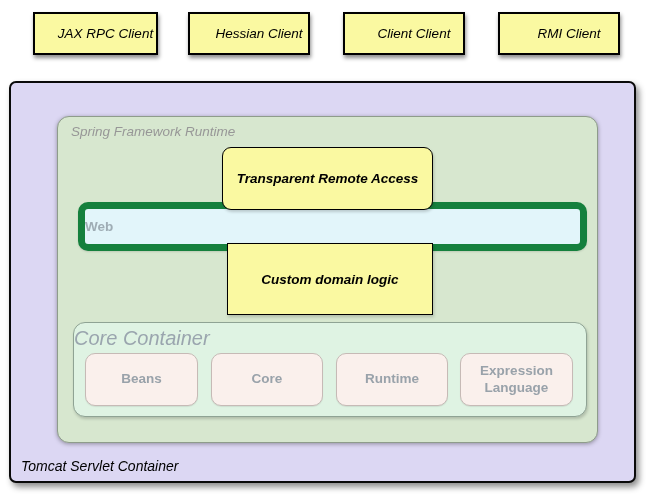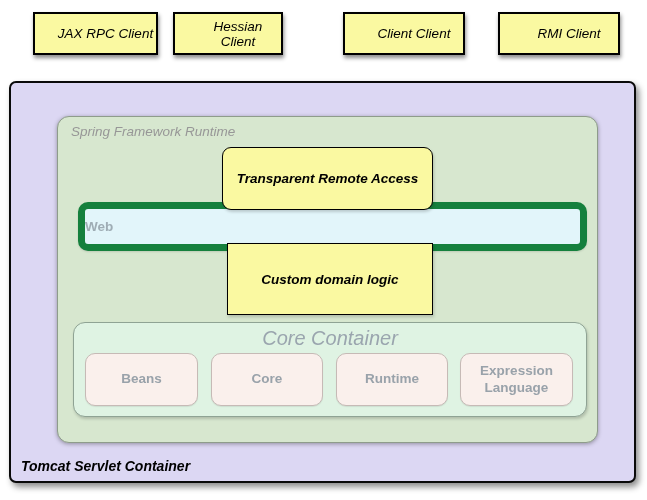--- a/index.html
+++ b/index.html
@@ -25,41 +25,41 @@
     display: flex;
     align-items: center;
     justify-content: center;
     font-style: italic;
     font-size: 13.5px;
     color: #000000;
     text-align: center;
     padding-left: 20px;
   }
   .c1 { left: 33px;  width: 125px; }
-  .c2 { left: 173px; width: 110px; }
+  .c2 { left: 188px; width: 122px; }
   .c3 { left: 343px; width: 122px; }
   .c4 { left: 498px; width: 122px; }
 
   
   .tomcat {
     position: absolute;
     left: 9px;
     top: 81px;
     width: 627px;
     height: 402px;
     background: #DCD7F3;
     border: 2px solid #0a0a0a;
     border-radius: 7px;
     box-shadow: 3px 4px 6px rgba(0,0,0,0.45);
   }
   .tomcat-label {
     position: absolute;
     left: 10px;
     bottom: 7px;
-    font-weight: bold;
+    font-weight: normal;
     font-style: italic;
     font-size: 14px;
     color: #000000;
     white-space: nowrap;
     text-align: center;
   }
 
   
   .runtime {
     position: absolute;
@@ -133,21 +133,21 @@
     background: #DFF3E3;
     border: 1px solid #8fa394;
     border-radius: 12px;
     box-shadow: 1px 2px 3px rgba(0,0,0,0.18);
   }
   .core-title {
     position: absolute;
     top: 4px;
     left: 0;
     right: 0;
-    text-align: center;
+    text-align: left;
     font-style: italic;
     font-size: 20px;
     color: #9aa5ae;
   }
 
   
   .module {
     position: absolute;
     top: 30px;
     height: 53px;

